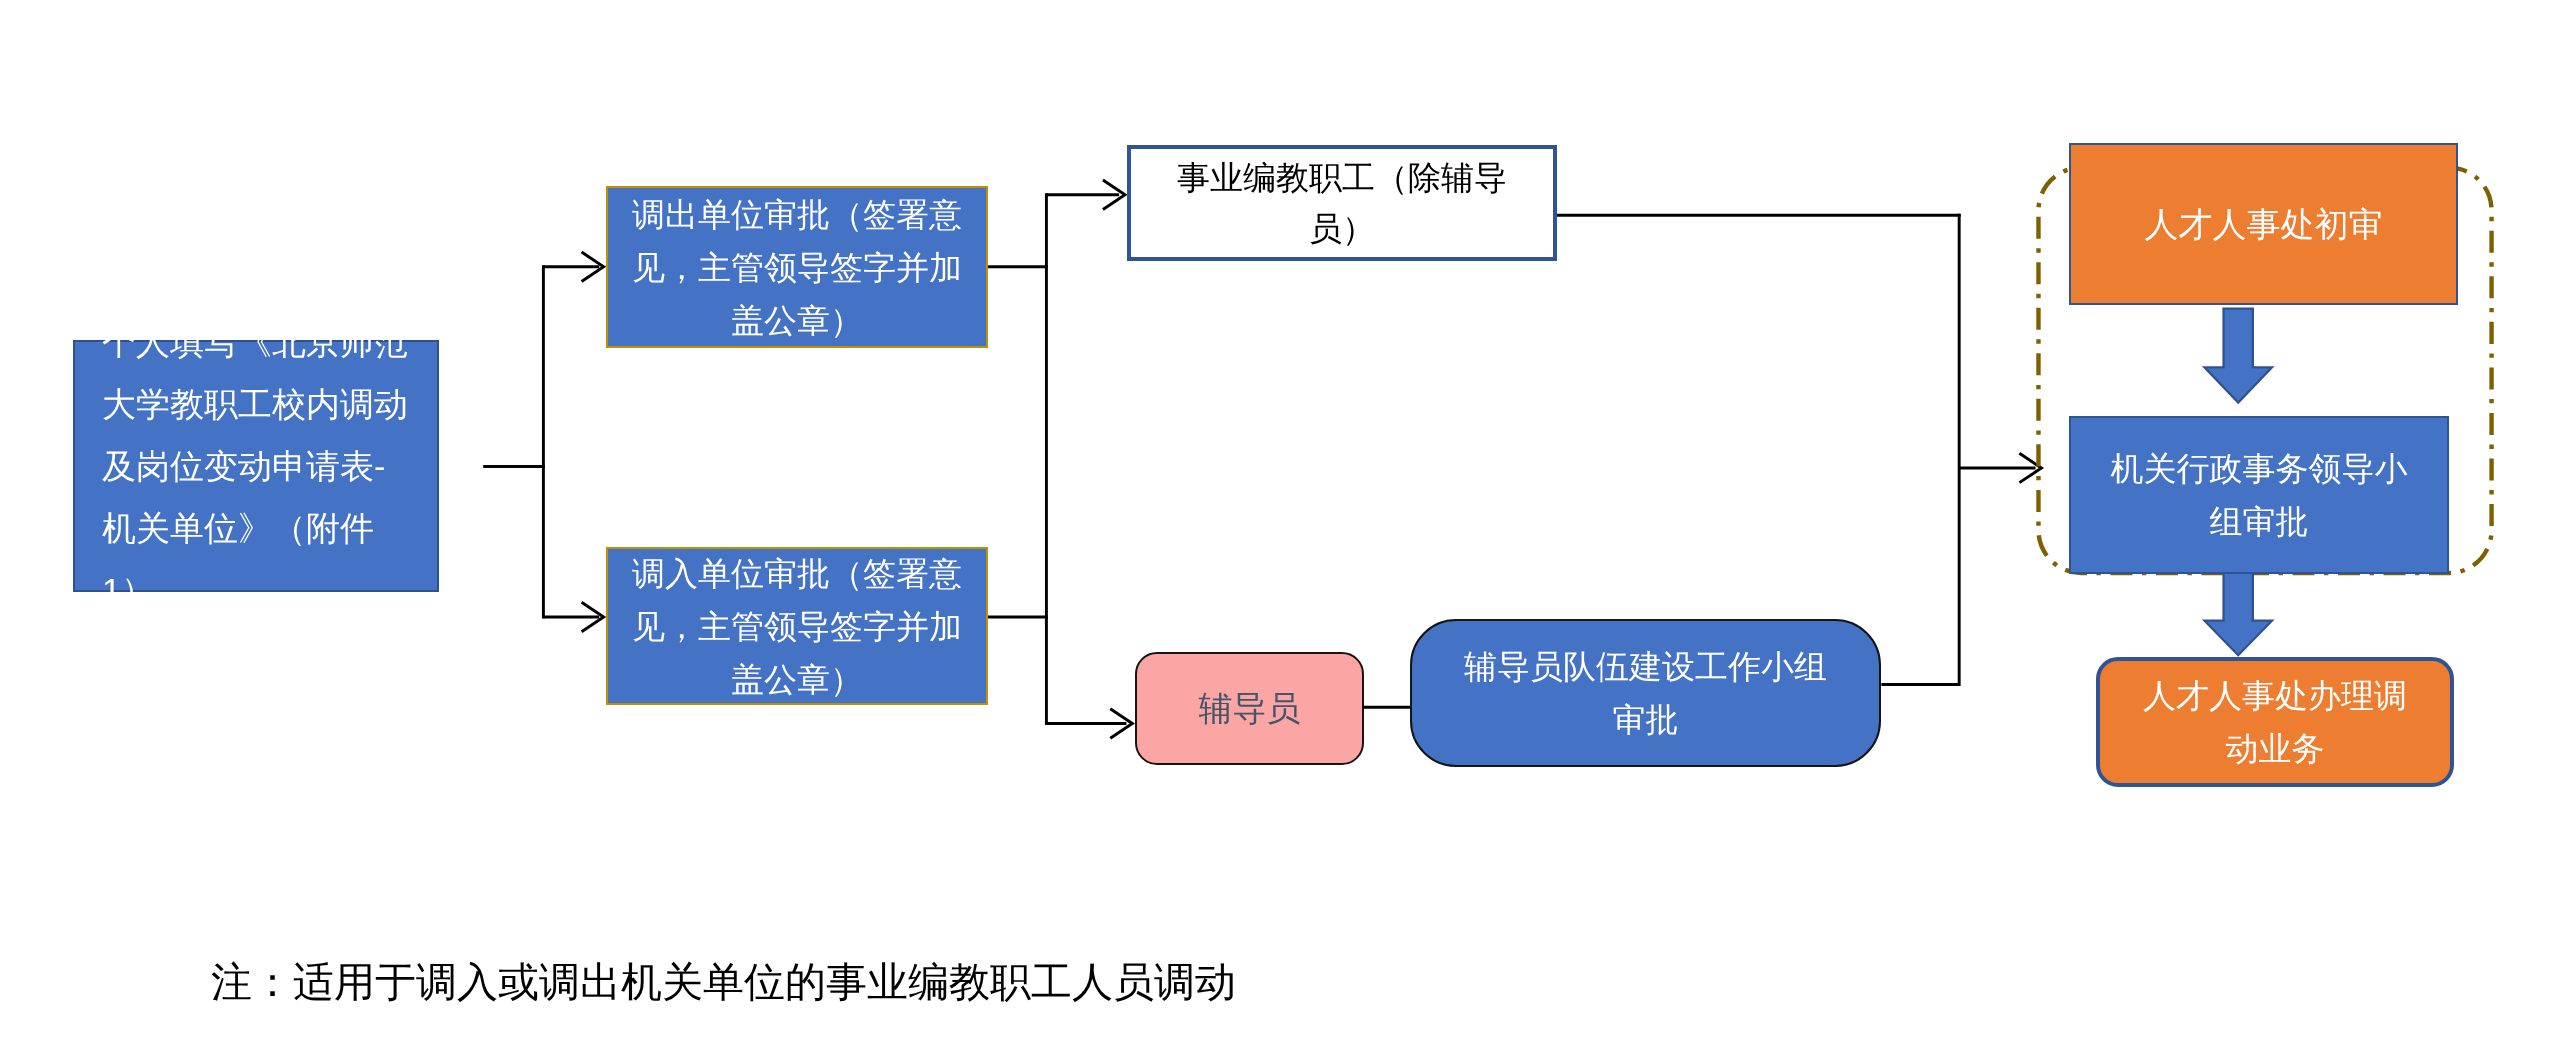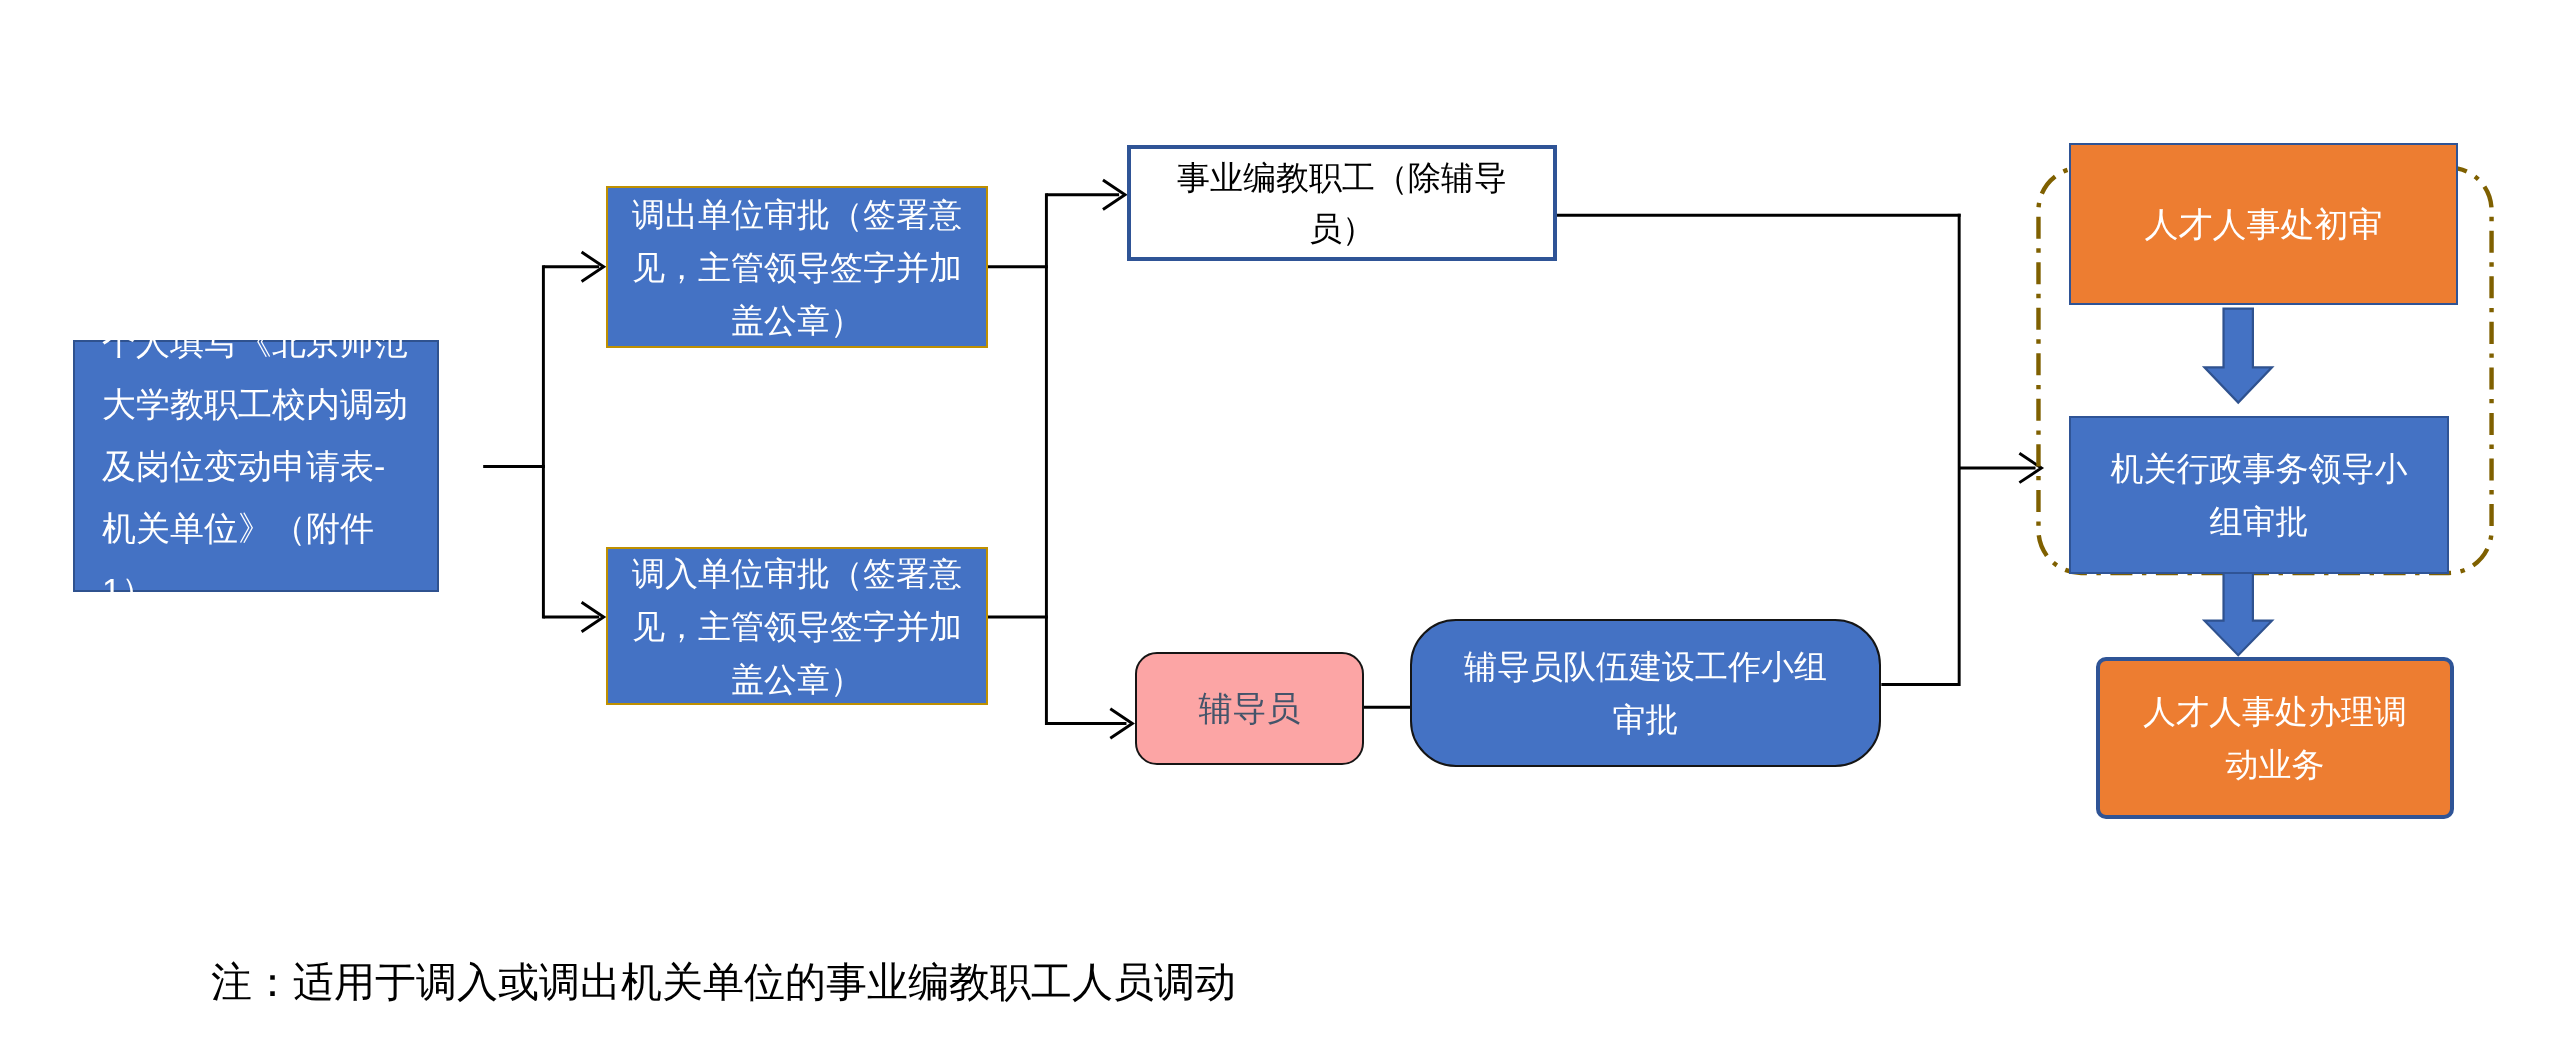--- a/index.html
+++ b/index.html
@@ -61,22 +61,22 @@
     background:#ED7D31;border:2.9px solid #2F5496;
     font-size:34px;
   }
   .node-admin{
     left:2069px;top:404px;width:380px;height:158px;
     background:#4472C4;border:2.2px solid #2F5496;
     padding:0 30px;
     margin-top:12px;
   }
   .node-hr-process{
-    left:2096px;top:657px;width:358px;height:162px;
-    background:#ED7D31;border:4.4px solid #2F5496;border-radius:10px;
+    left:2096px;top:657px;width:358px;height:130px;
+    background:#ED7D31;border:4.4px solid #2F5496;border-radius:22px;
     padding:0 33px;
   }
   .connectors{
     position:absolute;left:0;top:0;width:2576px;height:1060px;
     pointer-events:none;
   }
   .note{
     position:absolute;left:211px;top:955px;
     font-family:"Liberation Serif", serif;
     font-size:41px;color:#000;

